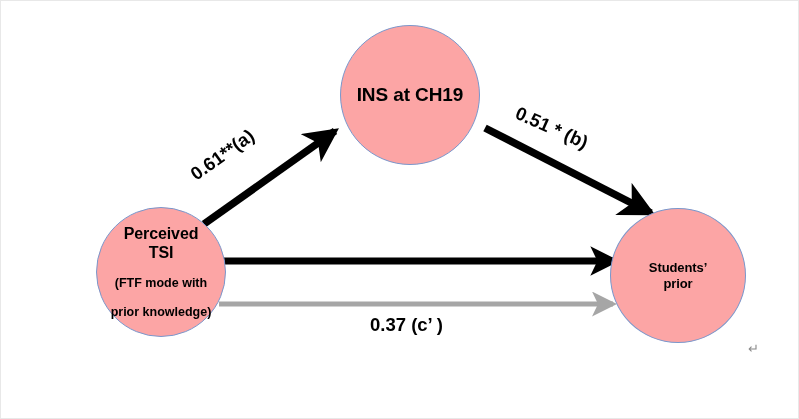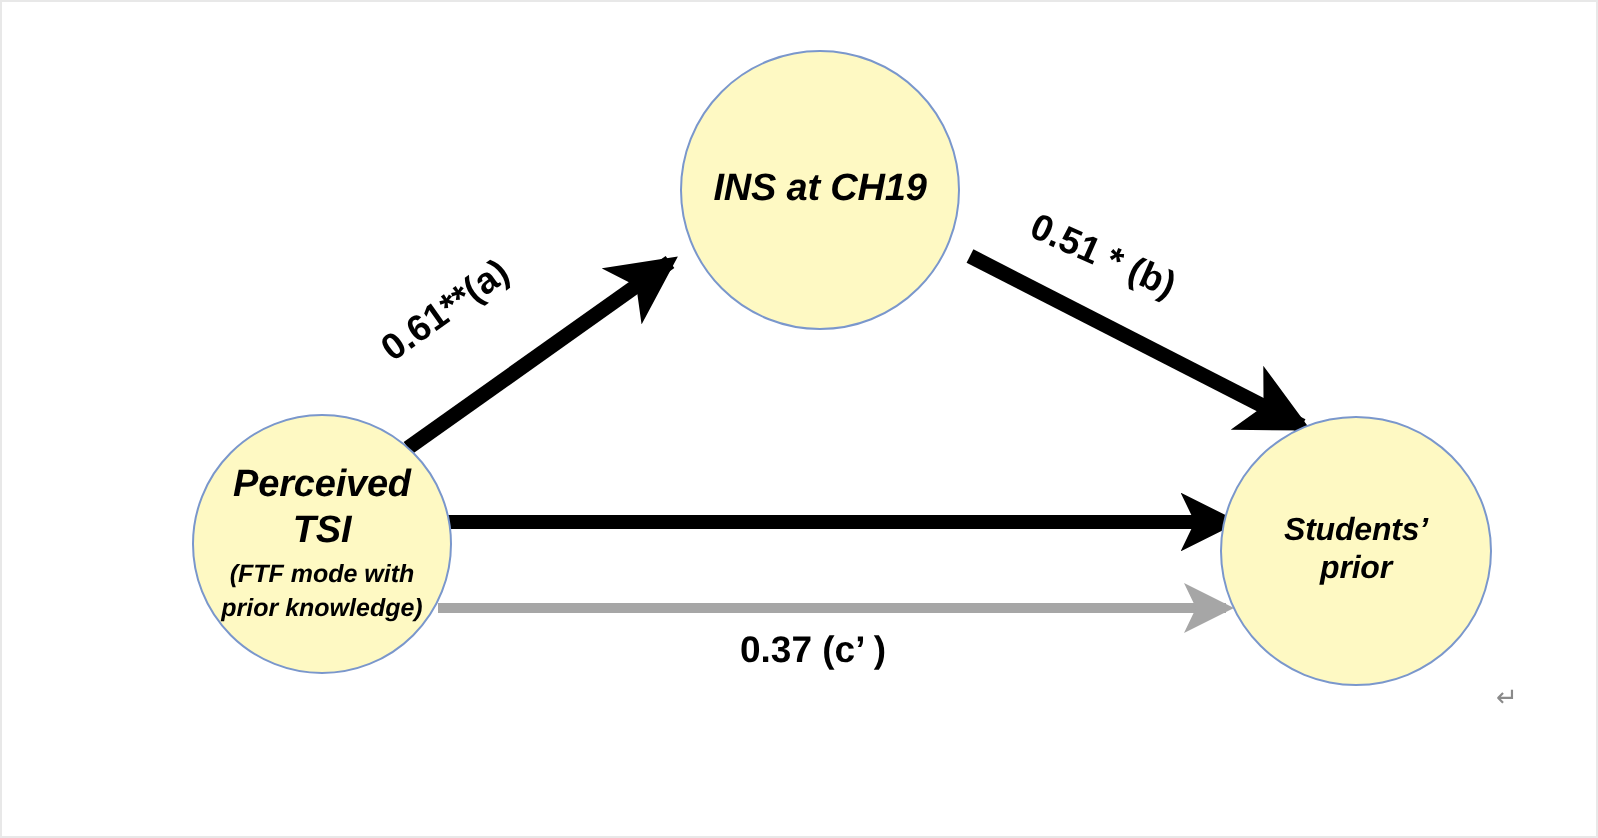--- a/index.html
+++ b/index.html
@@ -20,30 +20,29 @@
   #diagram-svg {
     position: absolute;
     left: 0;
     top: 0;
     width: 799px;
     height: 419px;
   }
   .node-circle {
     position: absolute;
     border-radius: 50%;
-    background: #fef9c3;
+    background: #fca5a5;
     border: 1px solid #7a97cc;
     display: flex;
     flex-direction: column;
     align-items: center;
     justify-content: center;
     text-align: center;
     color: #000000;
     box-sizing: border-box;
-    font-style: italic;
   }
   #node-ins {
     left: 339px;
     top: 24px;
     width: 140px;
     height: 140px;
   }
   #node-tsi {
     left: 95px;
     top: 206px;
@@ -56,27 +55,27 @@
     width: 136px;
     height: 135px;
   }
   .node-title {
     font-size: 19px;
     font-weight: 600;
     line-height: 1.18;
     letter-spacing: -0.1px;
   }
   #node-ins .node-title { font-size: 19px; }
-  #node-scores .node-title { font-size: 16px; }
-  #node-tsi .node-title { font-size: 19px; }
+  #node-scores .node-title { font-size: 13px; }
+  #node-tsi .node-title { font-size: 16px; }
   .node-sub {
     font-size: 12.5px;
     font-weight: 600;
     line-height: 1.16;
-    margin-top: 3px;
+    margin-top: 14px;
     padding: 0 3px;
   }
   .path-label {
     position: absolute;
     font-size: 18.5px;
     font-weight: 600;
     color: #000000;
     white-space: nowrap;
     transform-origin: 50% 50%;
   }

